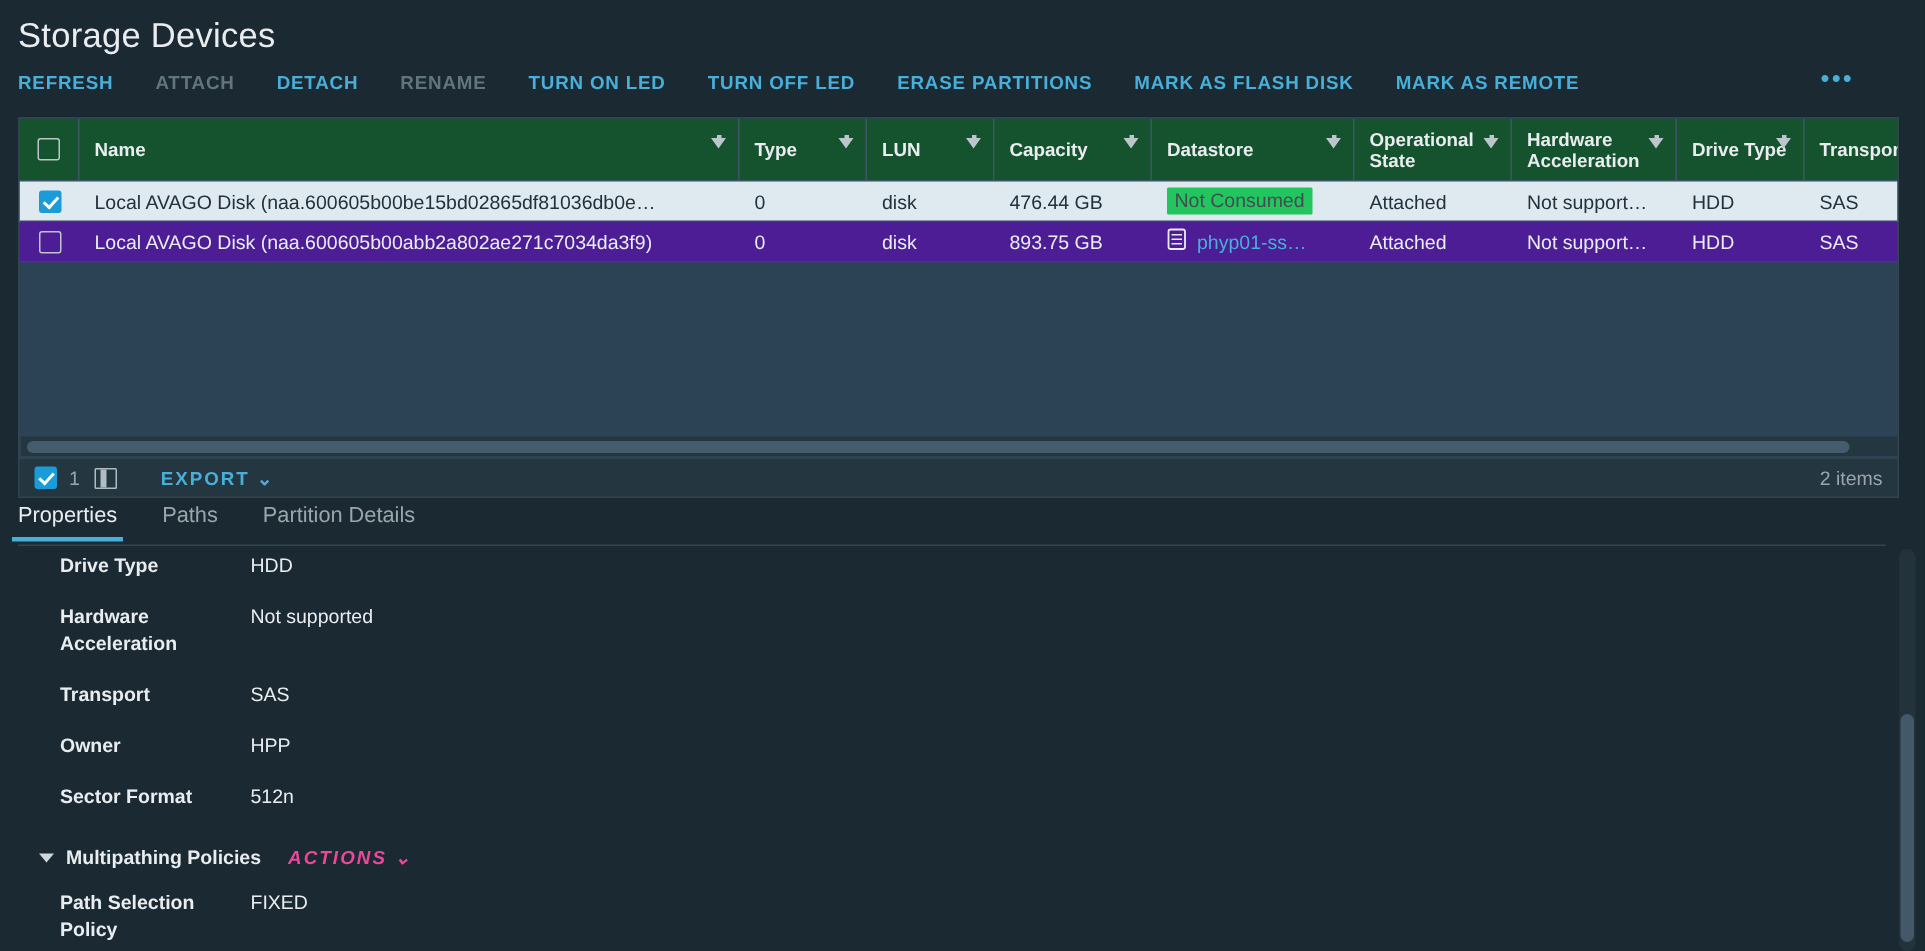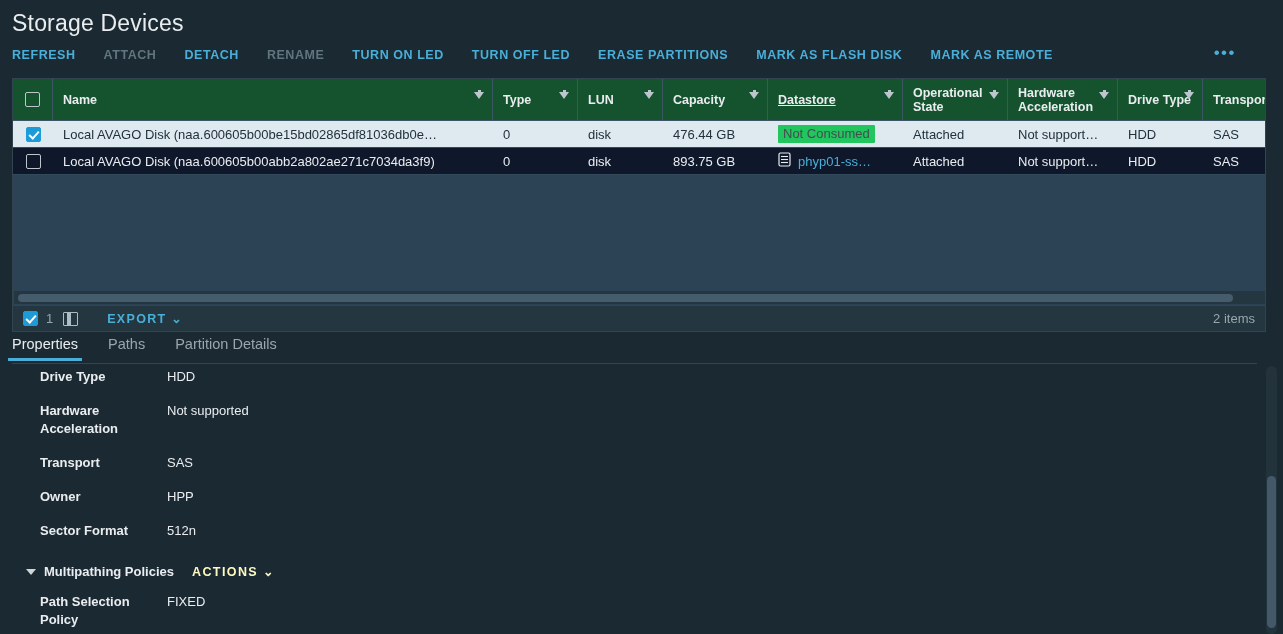--- a/index.html
+++ b/index.html
@@ -73,21 +73,21 @@
     content:""; position:absolute; left:-1.5px; top:-9px;
     width:3px; height:3px; background:#bcc6cc;
   }
   .hcell.cb { justify-content: center; padding: 0; }
 
   .row {
     display: flex; height: 27px; align-items: stretch;
     border-bottom: 1px solid #33495c;
     font-size: 13px;
   }
-  .row.alt { background: #0f172a; color: #eaedf0; }
+  .row.alt { background: #4c1d95; color: #eaedf0; }
   .row.sel { background: #dfe9f0; color: #21323c; }
   .cell {
     display: flex; align-items: center;
     padding: 0 8px 0 10px; flex: none;
     overflow: hidden; white-space: nowrap;
   }
   .cell.cb { justify-content: center; padding: 0; }
 
   .chk {
     width: 15px; height: 15px; border-radius: 2px;
@@ -179,22 +179,22 @@
   }
   .caret {
     width: 0; height: 0; margin-right: 8px;
     border-left: 5px solid transparent;
     border-right: 5px solid transparent;
     border-top: 6px solid #cfd6da;
     cursor: pointer;
   }
   .section-title { font-size: 13px; font-weight: bold; color: #eaedf0; }
   .actions {
-    color: #fef9c3; font-size: 12.5px; font-weight: bold;
-    letter-spacing: 1.4px; margin-left: 18px; cursor: pointer;
+    color: #ec4899; font-size: 12.5px; font-weight: bold;
+    letter-spacing: 1.4px; margin-left: 18px; cursor: pointer; font-style: italic;
   }
 
   .vscroll-track {
     position: absolute; right: 6px; top: 366px;
     width: 11px; height: 268px; background: #22333c; border-radius: 6px;
   }
   .vscroll-thumb {
     position: absolute; right: 7px; top: 476px;
     width: 9px; height: 152px; border-radius: 5px; background: #43596a;
     cursor: pointer;
@@ -235,21 +235,21 @@
           <span class="filt"></span>
         </div>
         <div class="hcell" style="width: 85px;">
           <span class="htxt">LUN</span>
           <span class="filt"></span>
         </div>
         <div class="hcell" style="width: 105px;">
           <span class="htxt">Capacity</span>
           <span class="filt"></span>
         </div>
-        <div class="hcell" style="width: 135px; text-decoration: underline;">
+        <div class="hcell" style="width: 135px;">
           <span class="htxt">Datastore</span>
           <span class="filt"></span>
         </div>
         <div class="hcell" style="width: 105px;">
           <span class="htxt">Operational State</span>
           <span class="filt"></span>
         </div>
         <div class="hcell" style="width: 110px;">
           <span class="htxt">Hardware Acceleration</span>
           <span class="filt"></span>

